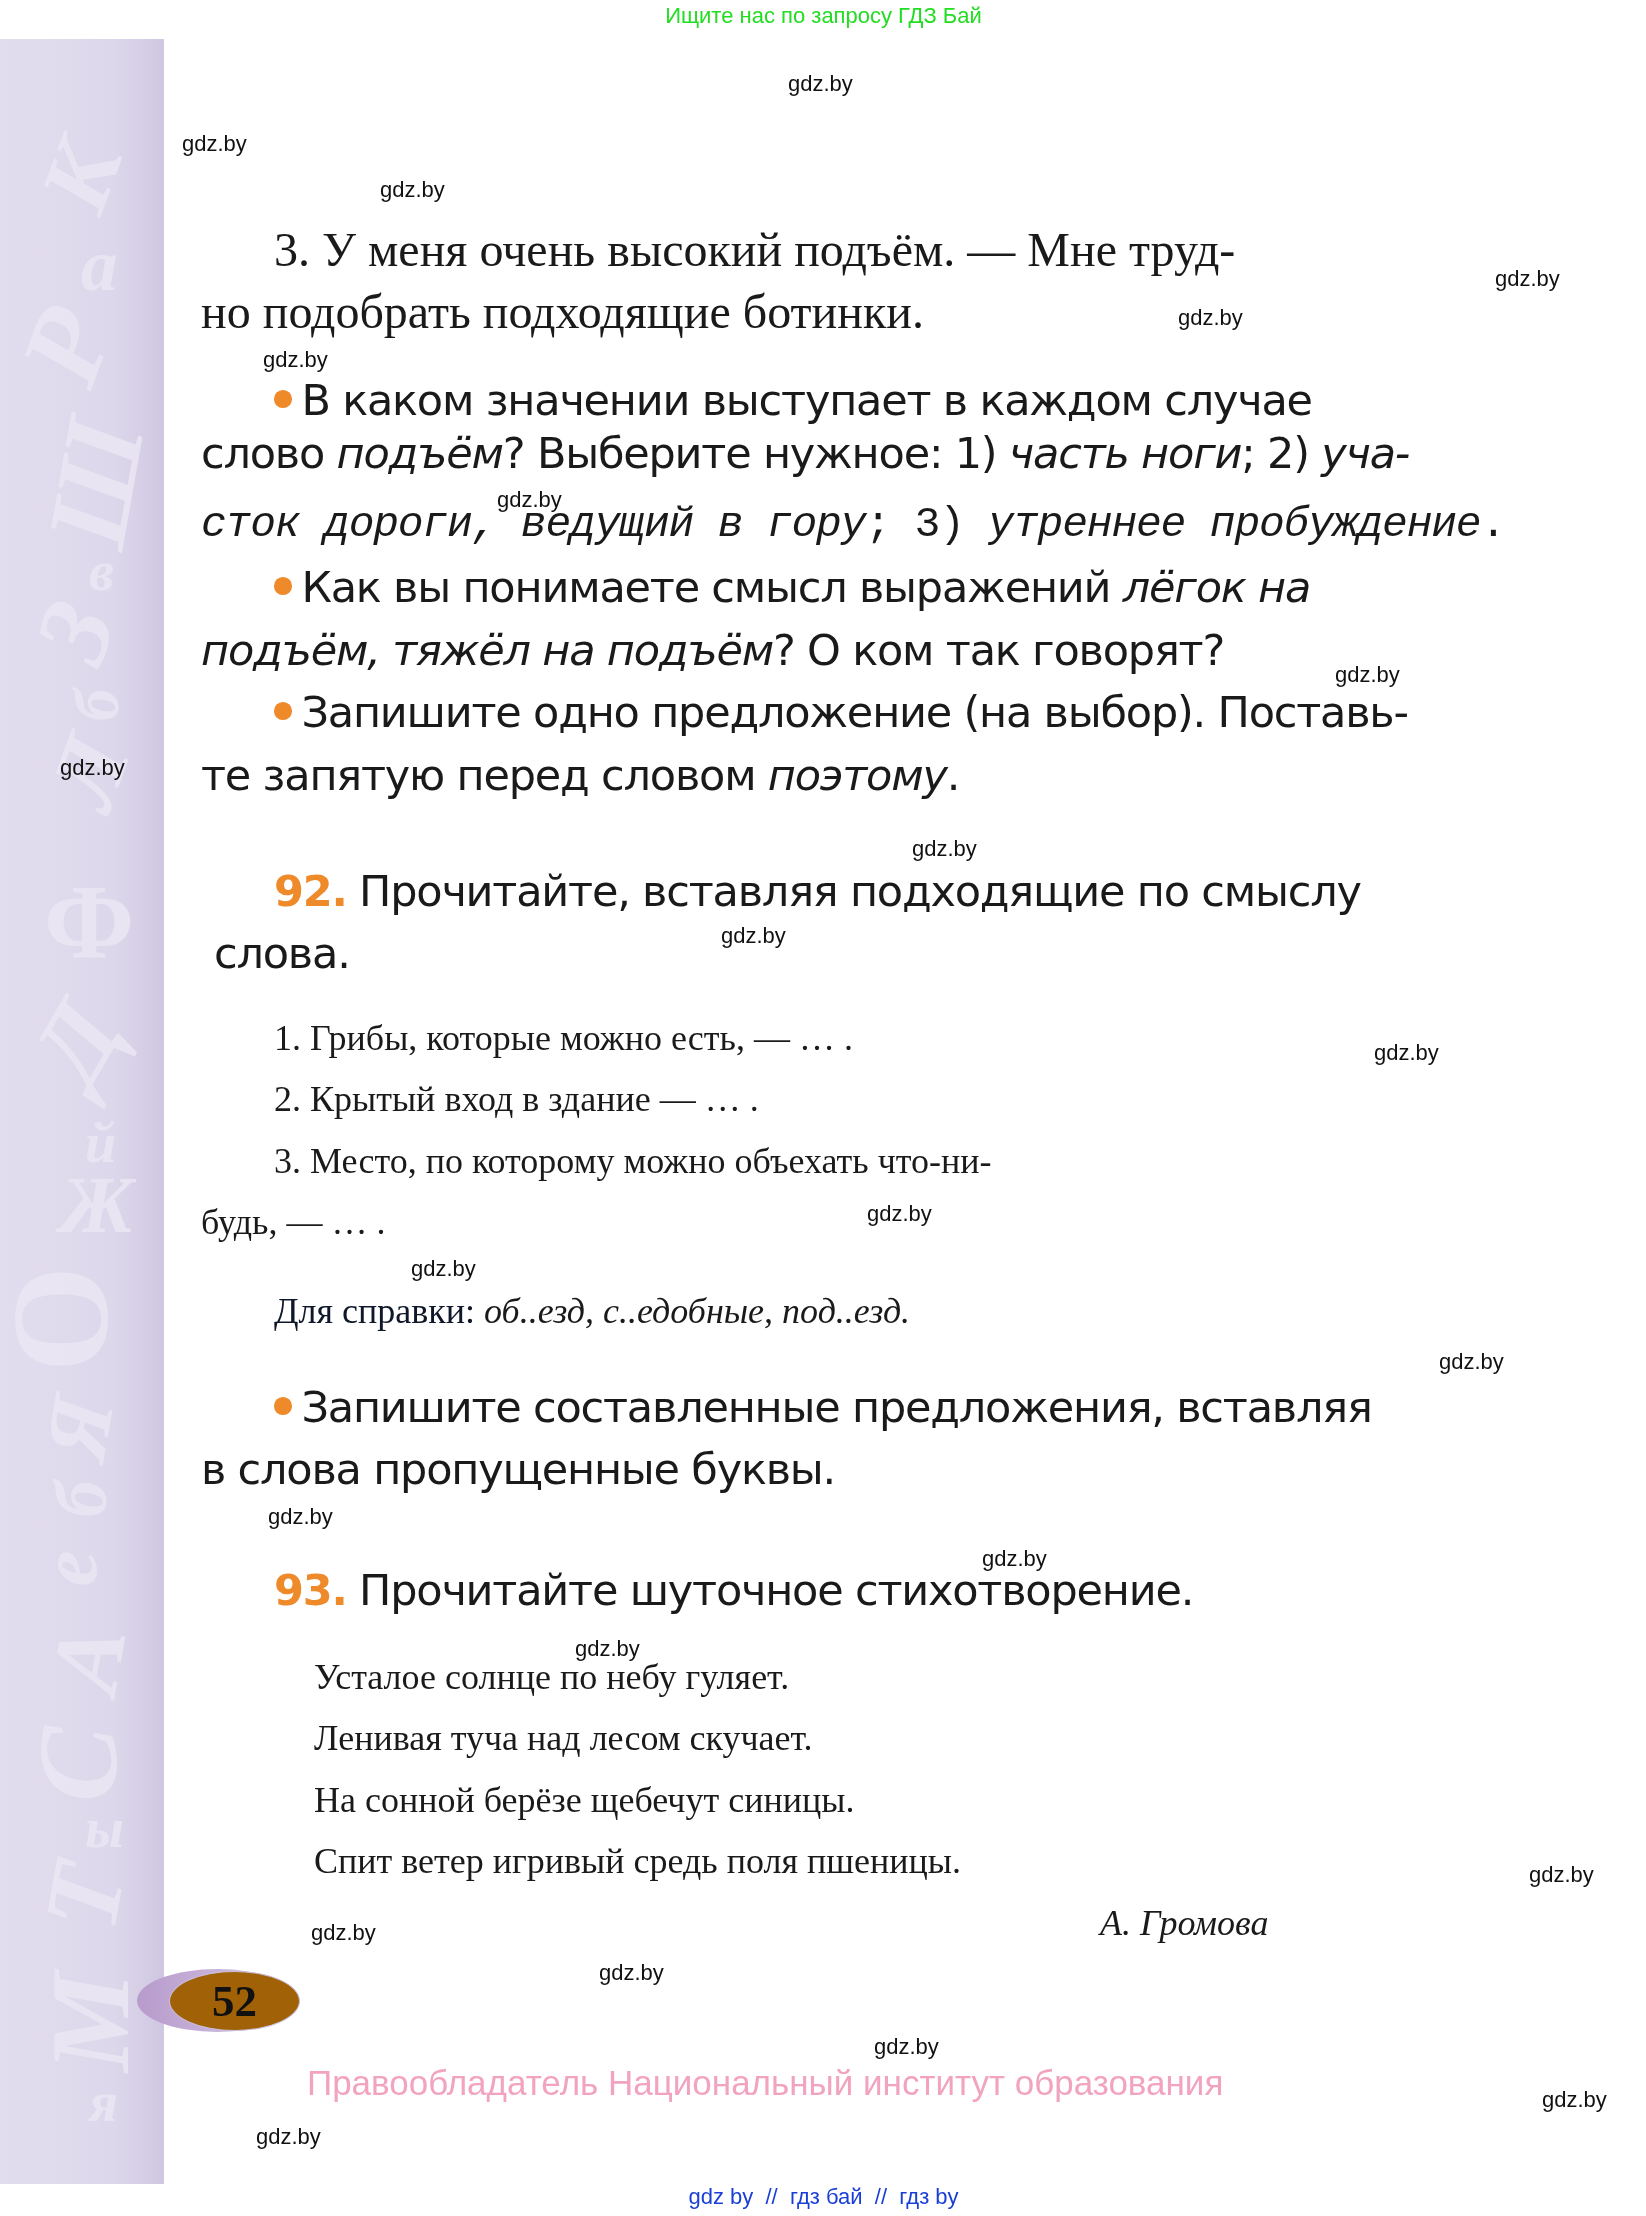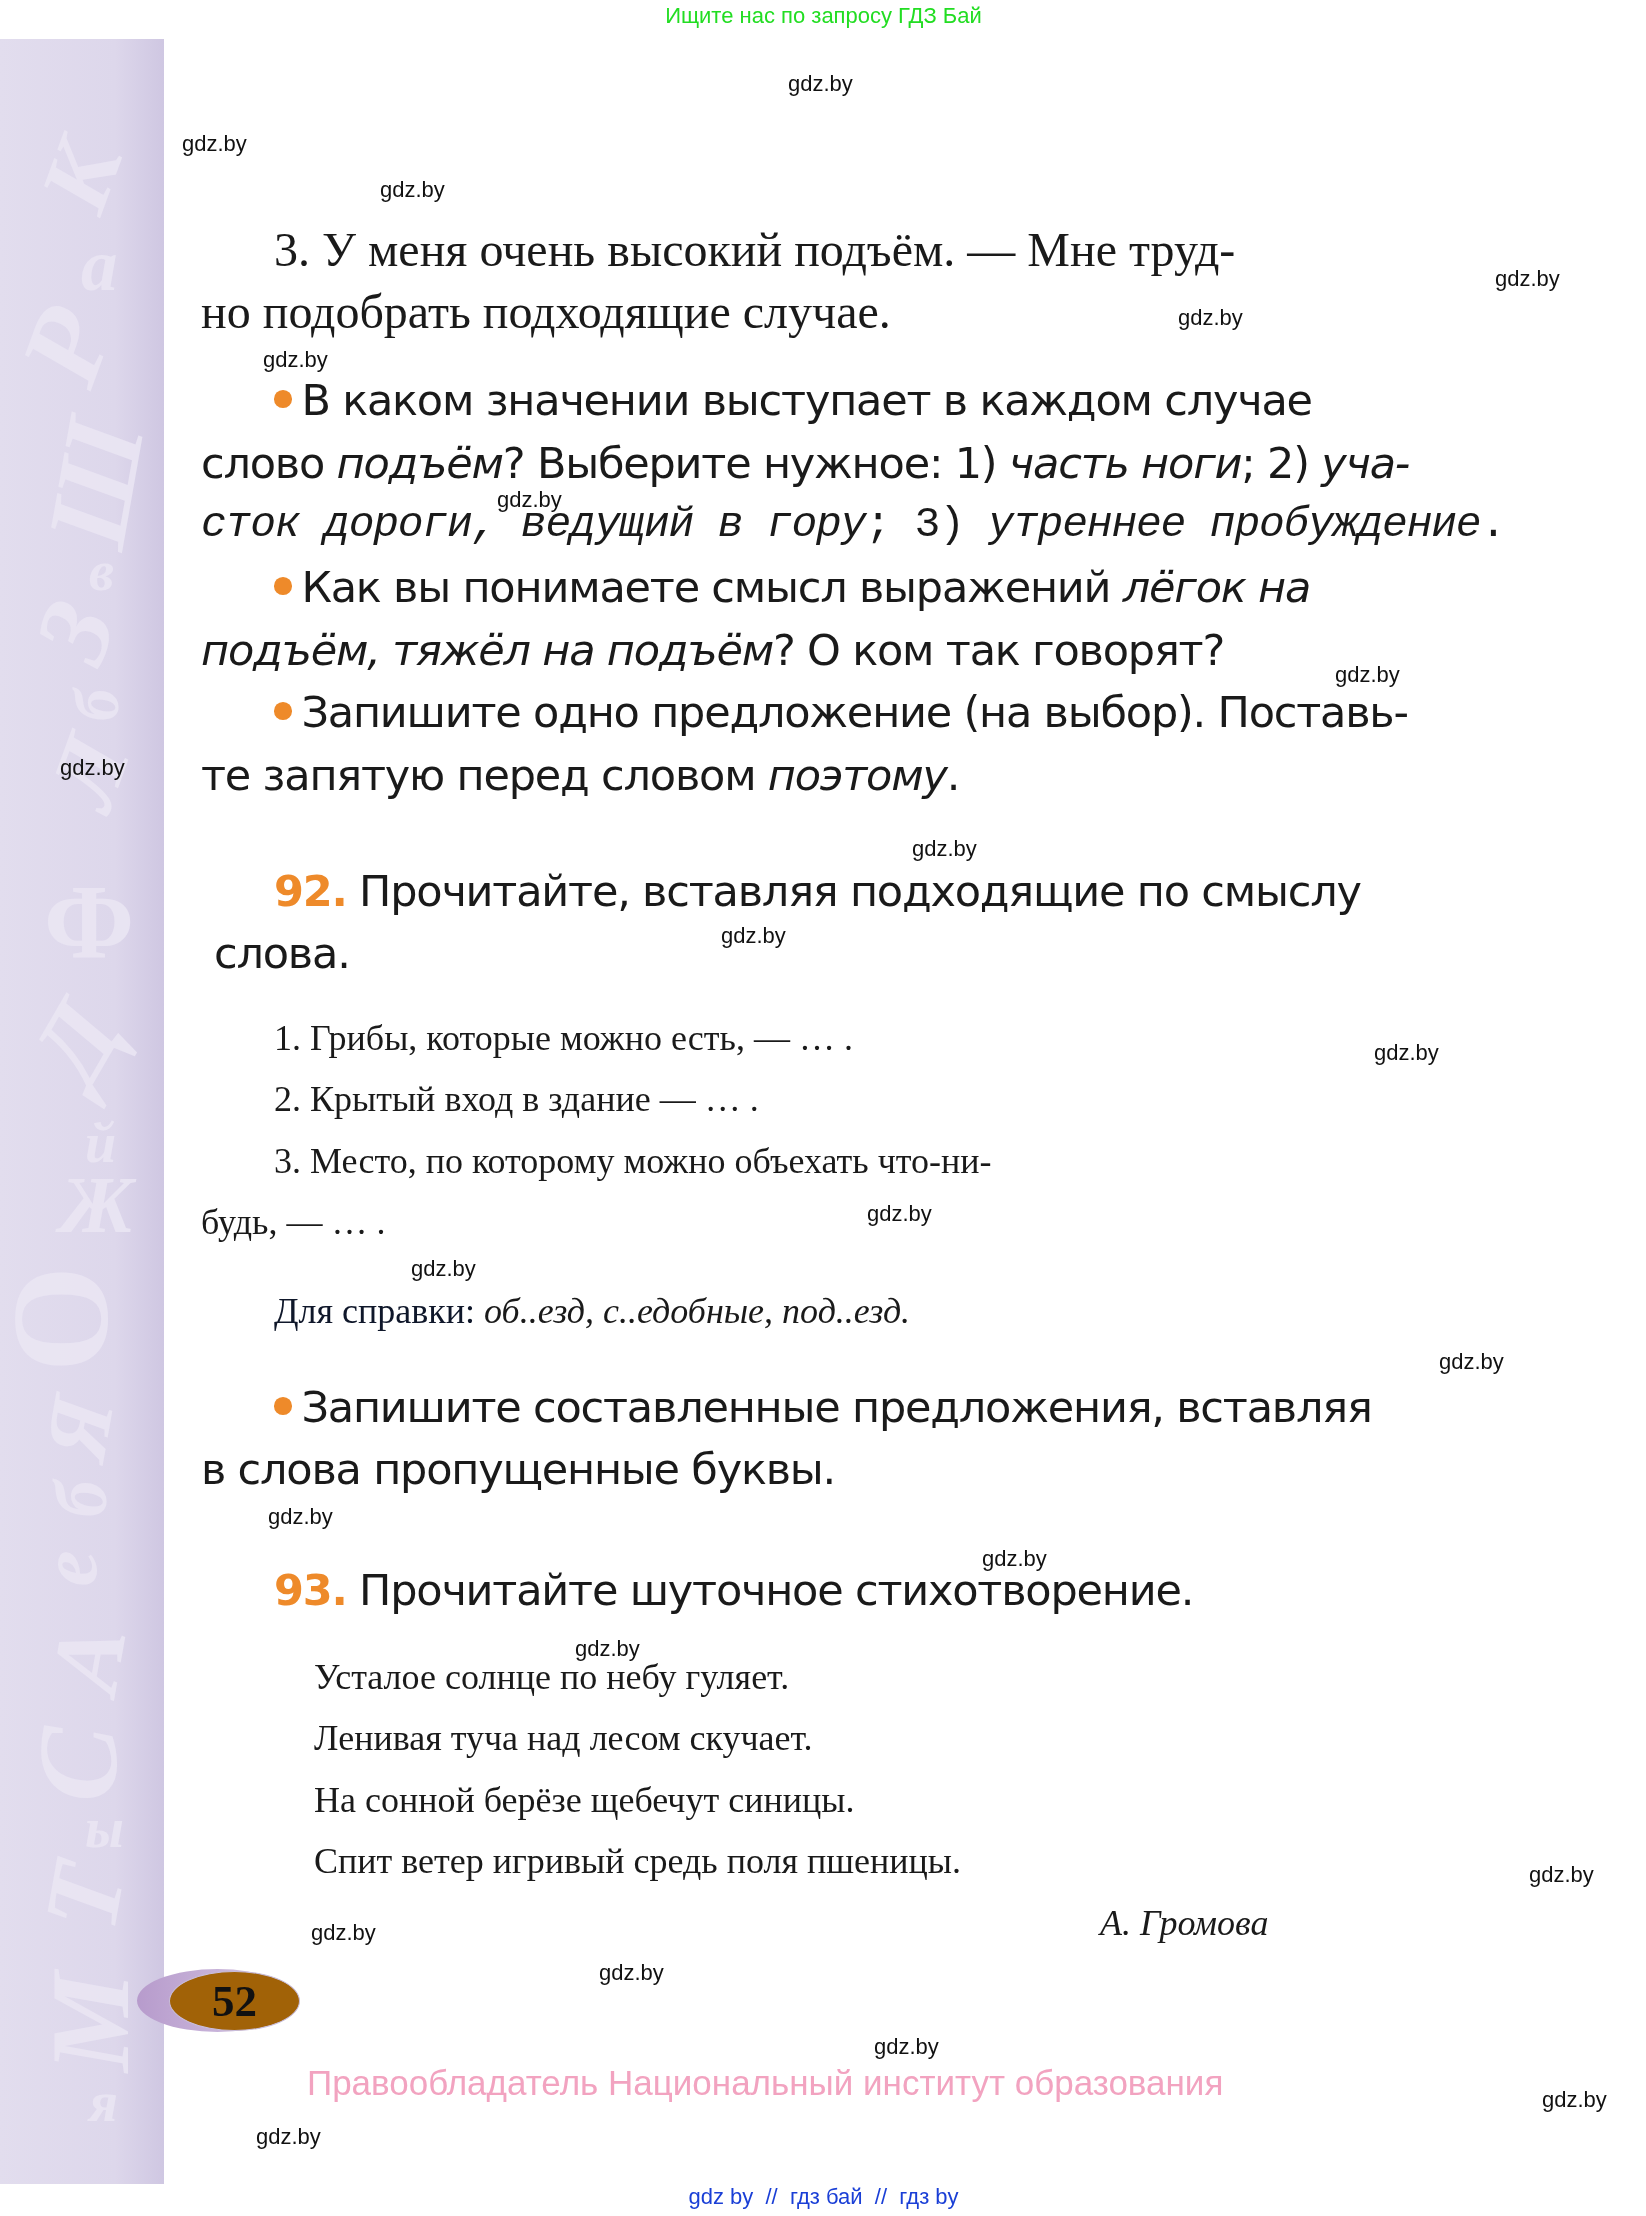--- a/index.html
+++ b/index.html
@@ -43,26 +43,26 @@
   <span class="deco" style="left:52px; top:1483px; font-size:81px; transform:rotate(-90deg);">е</span>
   <span class="deco" style="left:56px; top:1564px; font-size:97px; transform:rotate(-80deg);">А</span>
   <span class="deco" style="left:40px; top:1660px; font-size:113px; transform:rotate(-90deg);">С</span>
   <span class="deco" style="left:85px; top:1757px; font-size:56px;">ы</span>
   <span class="deco" style="left:52px; top:1797px; font-size:105px; transform:rotate(-80deg);">Т</span>
   <span class="deco" style="left:40px; top:1918px; font-size:113px; transform:rotate(-90deg);">М</span>
   <span class="deco" style="left:89px; top:2031px; font-size:56px;">я</span>
 </div>
 
 <div class="line serif" style="left:274px; top:222px; width:1225px; font-size:48px;">3. У меня очень высокий подъём. — Мне труд-</div>
-<div class="line serif" style="left:201px; top:284px; font-size:48px;">но подобрать подходящие случае.</div>
+<div class="line serif" style="left:201px; top:284px; font-size:48px;">но подобрать подходящие ботинки.</div>
 
 <div class="line sans" style="left:274px; top:375px;">
   <span class="bullet"></span><span>В каком значении выступает в каждом случае</span>
 </div>
-<div class="line sans" style="left:201px; top:438px;">
+<div class="line sans" style="left:201px; top:428px;">
   <span>слово </span><i>подъём</i><span>? Выберите нужное: 1) </span><i>часть ноги</i><span>; 2) </span><i>уча-</i>
 </div>
 <div class="line sans" style="left:201px; top:500px;font-family:Liberation Mono, monospace;">
   <i>сток дороги, ведущий в гору</i><span>; 3) </span><i>утреннее пробуждение</i><span>.</span>
 </div>
 
 <div class="line sans" style="left:274px; top:562px;">
   <span class="bullet"></span><span>Как вы понимаете смысл выражений </span><i>лёгок на</i>
 </div>
 <div class="line sans" style="left:201px; top:625px;">

